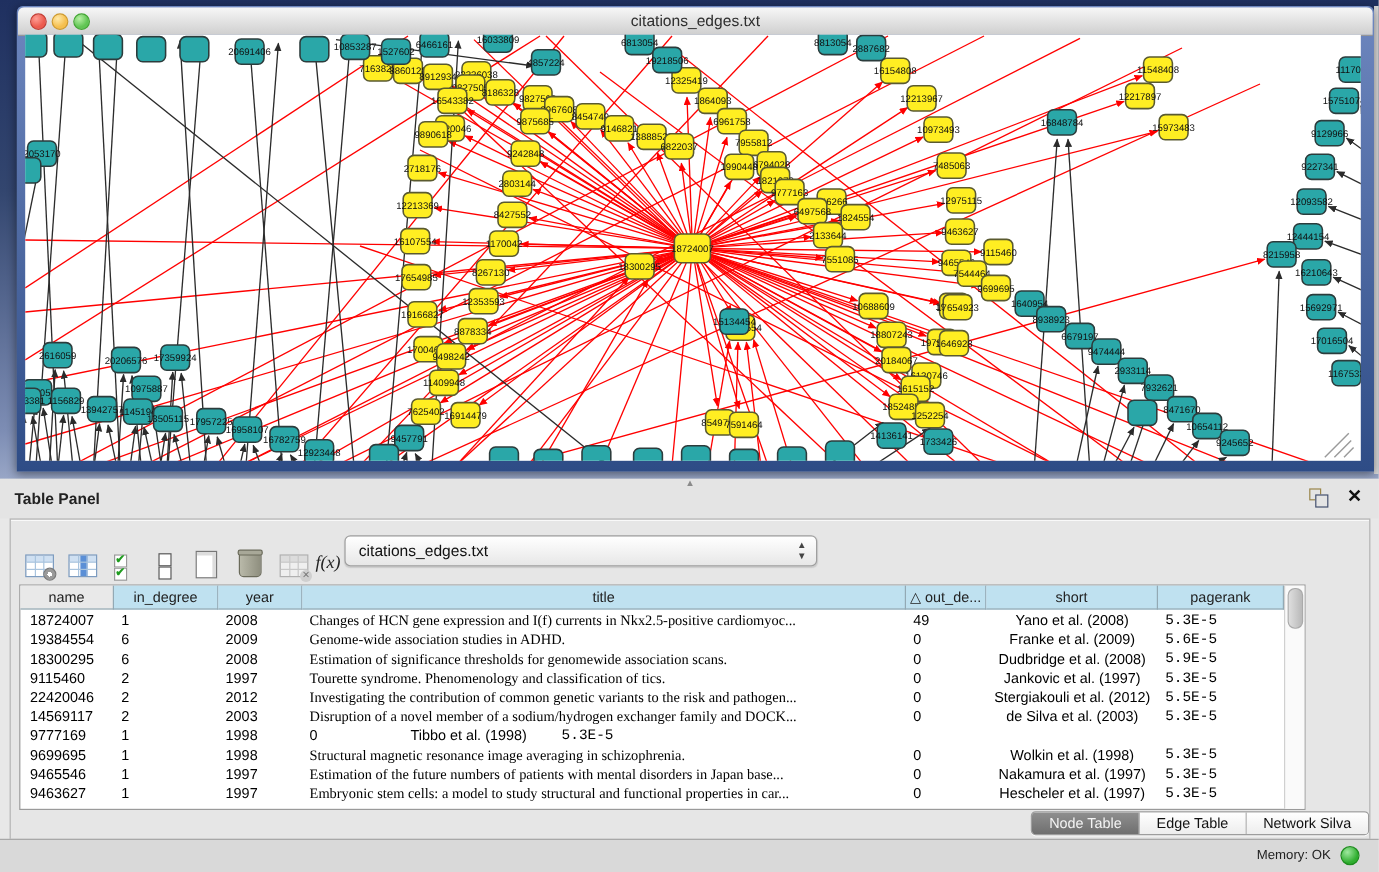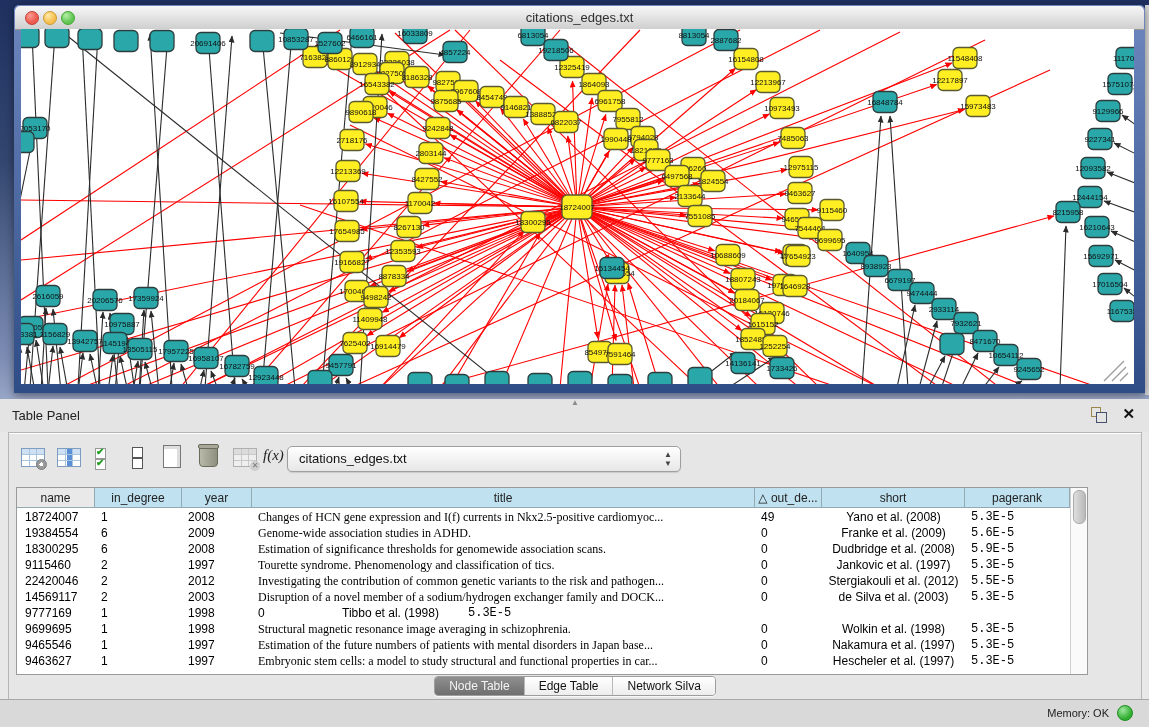--- a/index.html
+++ b/index.html
@@ -15,31 +15,31 @@
   .titlebar{position:absolute;left:1px;top:1px;width:1129px;height:23px;border-radius:5px 5px 0 0;
     background:linear-gradient(#f7f7f7,#cfcfcf);border-bottom:1px solid #979797;}
   .title{position:absolute;left:0;right:0;top:4px;text-align:center;font-size:13px;color:#2e2e2e;}
   .tl{position:absolute;top:5px;width:12px;height:12px;border-radius:50%;}
   .tl.red{left:10px;background:radial-gradient(circle at 35% 30%,#ff9d94,#ec5b4e 60%);border:1px solid #c23e36;}
   .tl.yel{left:28px;background:radial-gradient(circle at 35% 30%,#ffe9a8,#f5bf4f 60%);border:1px solid #ce9a2e;}
   .tl.grn{left:46px;background:radial-gradient(circle at 35% 30%,#b7f0a4,#61c554 60%);border:1px solid #42a532;}
   svg.canvas{position:absolute;left:7px;top:24px;background:#ffffff;display:block;}
   
   .panel-strip{position:absolute;left:0;top:399px;width:1149px;height:33px;background:#e4e4e4;}
-  .panel-title{position:absolute;left:12px;top:9px;font-size:13px;color:#222;}
+  .panel-title{position:absolute;left:12px;top:9px;font-size:13px;color:#222;font-weight:bold;}
   .split-handle{position:absolute;left:568px;top:0px;width:14px;height:7px;color:#8a8a8a;font-size:8px;text-align:center;line-height:7px;}
   .float-btn{position:absolute;right:42px;top:8px;width:16px;height:16px;}
   .float-btn .sq1{position:absolute;left:0;top:0;width:8px;height:8px;border:1.5px solid #9a854a;}
   .float-btn .sq2{position:absolute;left:5px;top:5px;width:9px;height:9px;border:1.5px solid #44506e;background:#e4e4e4;}
   .close-btn{position:absolute;right:14px;top:6px;font-size:15px;font-weight:bold;color:#111;line-height:18px;}
   .panel-body{position:absolute;left:8px;top:432px;width:1132px;height:266px;
     background:#e6e6e6;border:1px solid #b5b5b5;box-shadow:inset 0 1px 0 #fff;}
   
   .toolbar{position:absolute;left:0;top:8px;height:34px;width:100%;}
-  .tbtn{position:absolute;top:2px;width:28px;height:28px;cursor:default;}
+  .tbtn{position:absolute;top:16px;width:28px;height:28px;cursor:default;}
   .combo{position:absolute;left:278px;top:5px;width:392px;height:24px;background:linear-gradient(#ffffff,#e7e7e7);
     border:1px solid #9f9f9f;border-radius:5px;box-shadow:0 1px 1px rgba(0,0,0,.12);}
   .combo .val{position:absolute;left:11px;top:4px;font-size:13px;color:#111;}
   .combo .arr{position:absolute;right:8px;top:3px;font-size:8px;color:#444;line-height:9px;text-align:center;}
   
   .ic-grid{position:absolute;left:2px;top:5px;width:22px;height:17px;border:1px solid #7d9cc0;
     background:linear-gradient(#cfe0f2 0 5px,#fff 5px) ;}
   .ic-grid i{position:absolute;top:0;bottom:0;width:1px;background:#a9c4de;}
   .ic-grid b{position:absolute;left:0;right:0;height:1px;background:#a9c4de;}
   .gear{position:absolute;right:-3px;bottom:-4px;width:9px;height:9px;border-radius:50%;
@@ -66,21 +66,21 @@
   .rows{position:absolute;left:0;top:21px;width:1053px;}
   .trow{display:flex;height:16px;}
   .tcell{box-sizing:border-box;padding-left:6px;font-size:12px;color:#000;line-height:16px;
     overflow:hidden;white-space:nowrap;}
   .c0{width:78px;padding-left:8px;}.c1{width:87px;}.c2{width:70px;}.c3{width:503px;font-family:Liberation Serif, serif;}
   .c4{width:67px;}.c5{width:143px;text-align:center;padding-left:0;}.c6{width:105px;font-family:Liberation Mono, monospace;}
   .vscroll{position:absolute;right:0;top:0;bottom:0;width:16px;background:#fafafa;border-left:1px solid #d0d0d0;}
   .vthumb{position:absolute;left:2px;top:2px;width:11px;height:32px;border-radius:6px;
     background:linear-gradient(90deg,#dedede,#b9b9b9);border:1px solid #aaa;}
   
-  .tabbar{position:absolute;left:0;right:0;top:243px;height:20px;text-align:center;}
+  .tabbar{position:absolute;left:0;right:0;top:243px;height:20px;text-align:right;}
   .tabgrp{display:inline-flex;border:1px solid #9d9d9d;border-radius:4px;overflow:hidden;
     box-shadow:0 1px 0 rgba(255,255,255,.7);}
   .tab{height:18px;line-height:18px;font-size:12px;padding:0 14px;background:linear-gradient(#ffffff,#ededed);
     color:#111;border-left:1px solid #b8b8b8;}
   .tab:first-child{border-left:none;}
   .tab.active{background:linear-gradient(#8f8f8f,#6f6f6f);color:#f4f4f4;}
   
   .statusbar{position:absolute;left:0;top:699px;width:1149px;height:28px;background:#d9d9d9;border-top:1px solid #a8a8a8;}
   .mem{position:absolute;right:40px;top:7px;font-size:11px;color:#222;margin-left:36px;}
   .memdot{position:absolute;right:16px;top:5px;width:14px;height:14px;border-radius:50%;

